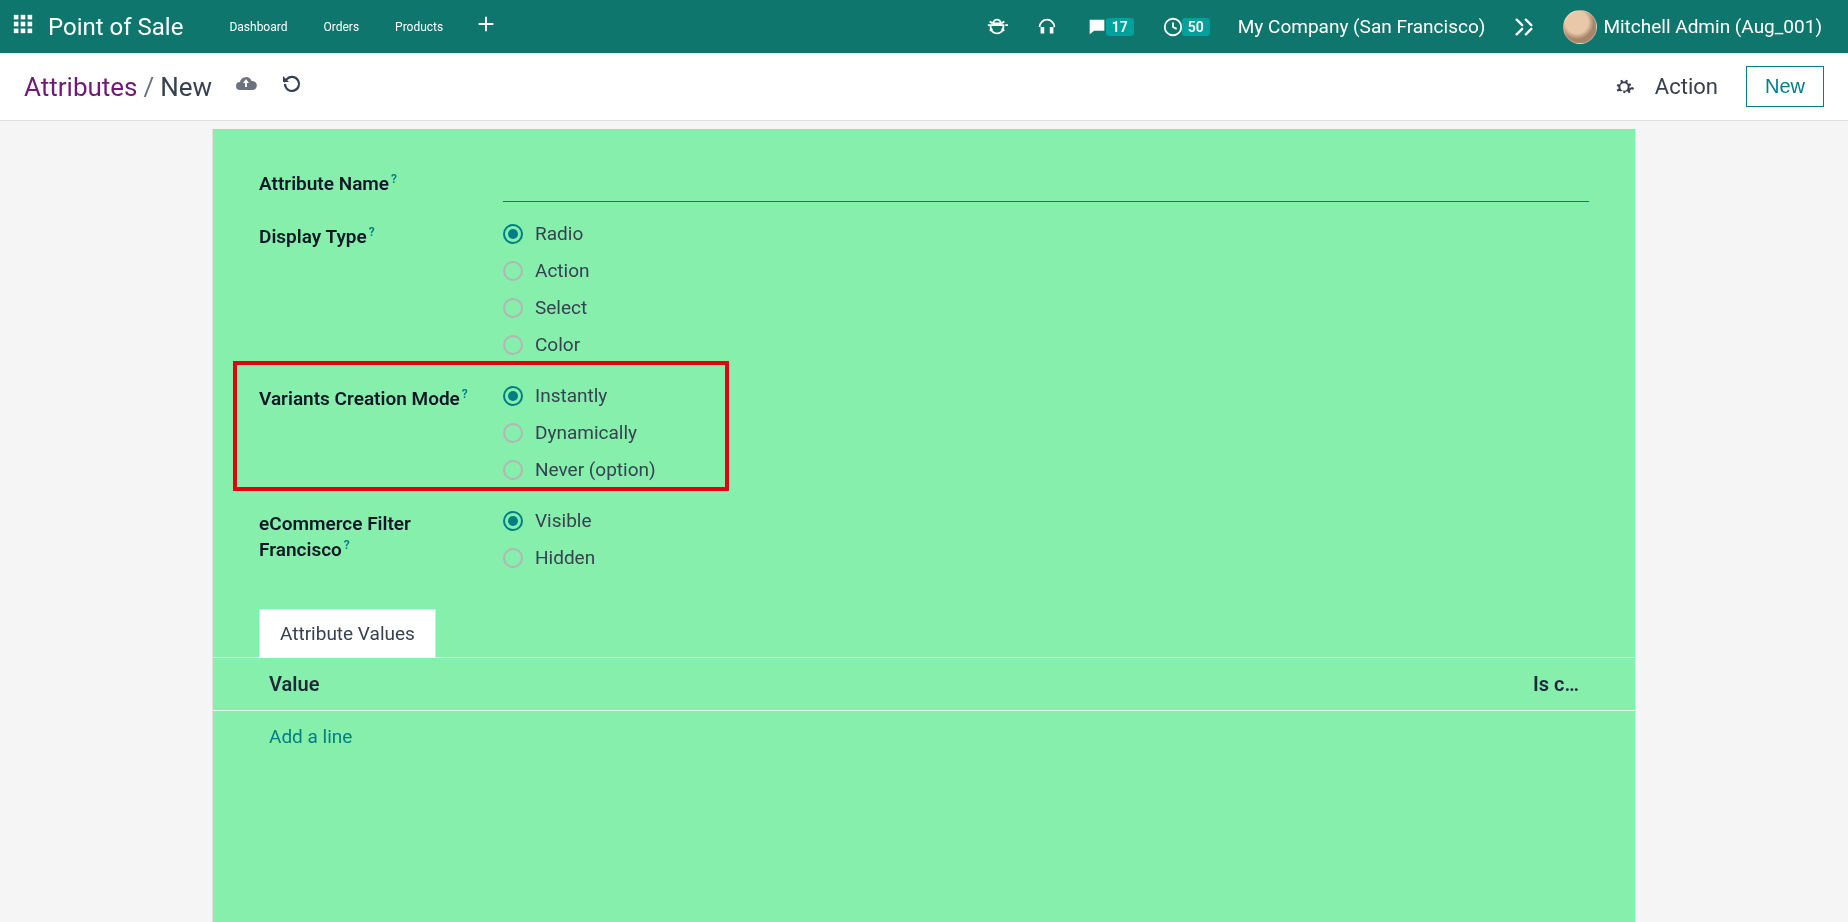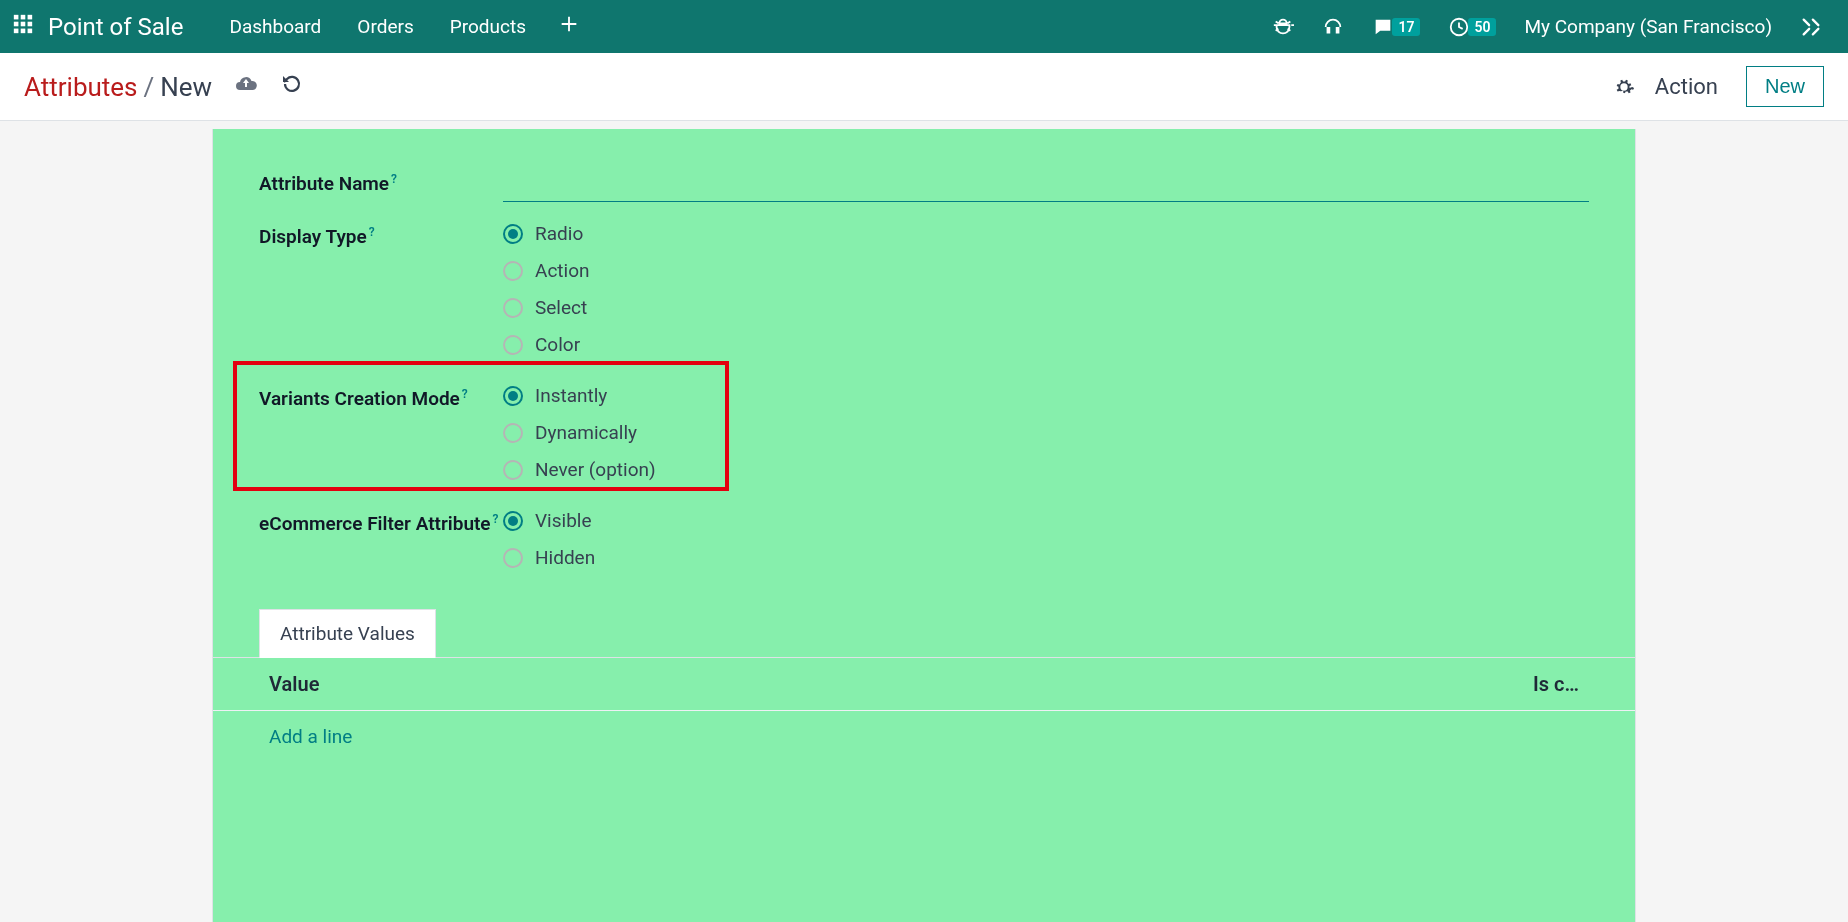--- a/index.html
+++ b/index.html
@@ -2,32 +2,32 @@
 <html><head>
 <meta charset="utf-8">
 <style>
   * { box-sizing: border-box; margin: 0; padding: 0; }
   body { font-family: -apple-system, BlinkMacSystemFont, "Segoe UI", Roboto, "Helvetica Neue", Arial, sans-serif; background: #f5f5f5; color: #374151; overflow: hidden; }
 
   
   .topbar { background: #0f766e; color: #fff; height: 53px; display: flex; align-items: center; padding: 0 12px; font-size: 18px; }
   .topbar .apps-icon { margin-right: 14px; cursor: pointer; font-size: 20px; }
   .topbar .brand { font-size: 24px; font-weight: 400; margin-right: 28px; }
-  .topbar .nav-item { padding: 0 18px; cursor: pointer; font-size: 19px; font-weight: 400; }
+  .topbar .nav-item { padding: 0 18px; cursor: pointer; font-size: 12px; font-weight: 400; }
   .topbar .plus-item { font-size: 22px; padding: 0 14px; cursor: pointer; }
   .topbar .spacer { flex: 1; }
   .topbar .right-item { padding: 0 14px; cursor: pointer; display: flex; align-items: center; font-size: 19px; position: relative; }
   .topbar .badge { background: #00A09D; color: #fff; font-size: 14px; font-weight: 600; padding: 1px 6px; border-radius: 3px; margin-left: -2px; }
   .topbar .avatar { width: 34px; height: 34px; border-radius: 50%; background: radial-gradient(circle at 40% 35%, #e8c8a8 0 40%, #a88568 60%); margin-right: 6px; display:inline-block; border:1px solid rgba(255,255,255,.3);}
   .topbar svg { width: 22px; height: 22px; fill: #fff; }
   .topbar .user-name { font-size: 19px; }
 
   
   .cpbar { background: #fff; height: 68px; border-bottom: 1px solid #dee2e6; display: flex; align-items: center; padding: 0 24px; }
-  .cpbar .crumb-link { color: #b91c1c; font-size: 26px; cursor: pointer; }
+  .cpbar .crumb-link { color: #701a75; font-size: 26px; cursor: pointer; }
   .cpbar .crumb-sep { color: #6b7280; font-size: 26px; padding: 0 6px; }
   .cpbar .crumb-cur { color: #374151; font-size: 26px; }
   .cpbar .cloud, .cpbar .discard { margin-left: 22px; font-size: 22px; color: #6b7280; cursor: pointer; }
   .cpbar .cp-right { margin-left: auto; display: flex; align-items: center; gap: 28px; }
   .cpbar .action-btn { display: flex; align-items: center; gap: 20px; font-size: 22px; color: #374151; cursor: pointer; }
   .cpbar .new-btn { border: 1.5px solid #017E84; color: #017E84; padding: 8px 18px; font-size: 20px; font-weight: 500; background: #fff; cursor: pointer; }
 
   
   .sheet-wrap { position: relative; padding: 0 0 0 0; height: calc(100vh - 53px - 68px); overflow-y: auto; }
   .sheet { background: #86efac; margin: 8px auto; width: 1424px; max-width: calc(100% - 44px); border-left: 1px solid #dee2e6; border-right: 1px solid #dee2e6; padding: 40px 46px 10px 46px; min-height: 100%; }
@@ -113,20 +113,24 @@
       </svg>
     <span class="badge">50</span>
   </span>
   <span class="right-item">
     <span>My Company (San Francisco)</span>
   </span>
   <span class="right-item">
     <svg viewBox="0 0 24 24">
         <path d="M4 20l6-6M14 4l6 6M4 4l6 6M14 20l6-6" stroke="#fff" stroke-width="2.5" fill="none" stroke-linecap="round"></path>
       </svg>
+  </span>
+  <span class="right-item">
+    <span class="avatar"></span>
+    <span class="user-name">Mitchell Admin (Aug_001)</span>
   </span>
 </div>
 
 <div class="cpbar">
   <span class="crumb-link">Attributes</span>
   <span class="crumb-sep">/</span>
   <span class="crumb-cur">New</span>
   <span class="cloud">
     <svg width="24" height="24" viewBox="0 0 24 24">
         <path fill="#6b7280" d="M19 18H6a4 4 0 0 1 0-8 6 6 0 0 1 11.5-1A4.5 4.5 0 0 1 19 18zM11 11v4h2v-4l2 .01L12 7l-3 4.01L11 11z"></path>
@@ -203,21 +207,21 @@
             <span class="radio-ring"></span>
             <span>Never (option)</span>
           </label>
       </div>
     </div>
 
     <div class="highlight-box" style="left:20px; top:232px; width:496px; height:130px;"></div>
 
     <div class="row" style="margin-top:28px;">
       <div class="label">
-        <span>eCommerce Filter Attribute</span><span class="help">?</span>
+        <span>eCommerce Filter Francisco</span><span class="help">?</span>
       </div>
       <div class="field radio-col">
         <label class="radio-opt selected">
             <span class="radio-ring"></span>
             <span>Visible</span>
           </label>
         <label class="radio-opt">
             <span class="radio-ring"></span>
             <span>Hidden</span>
           </label>

